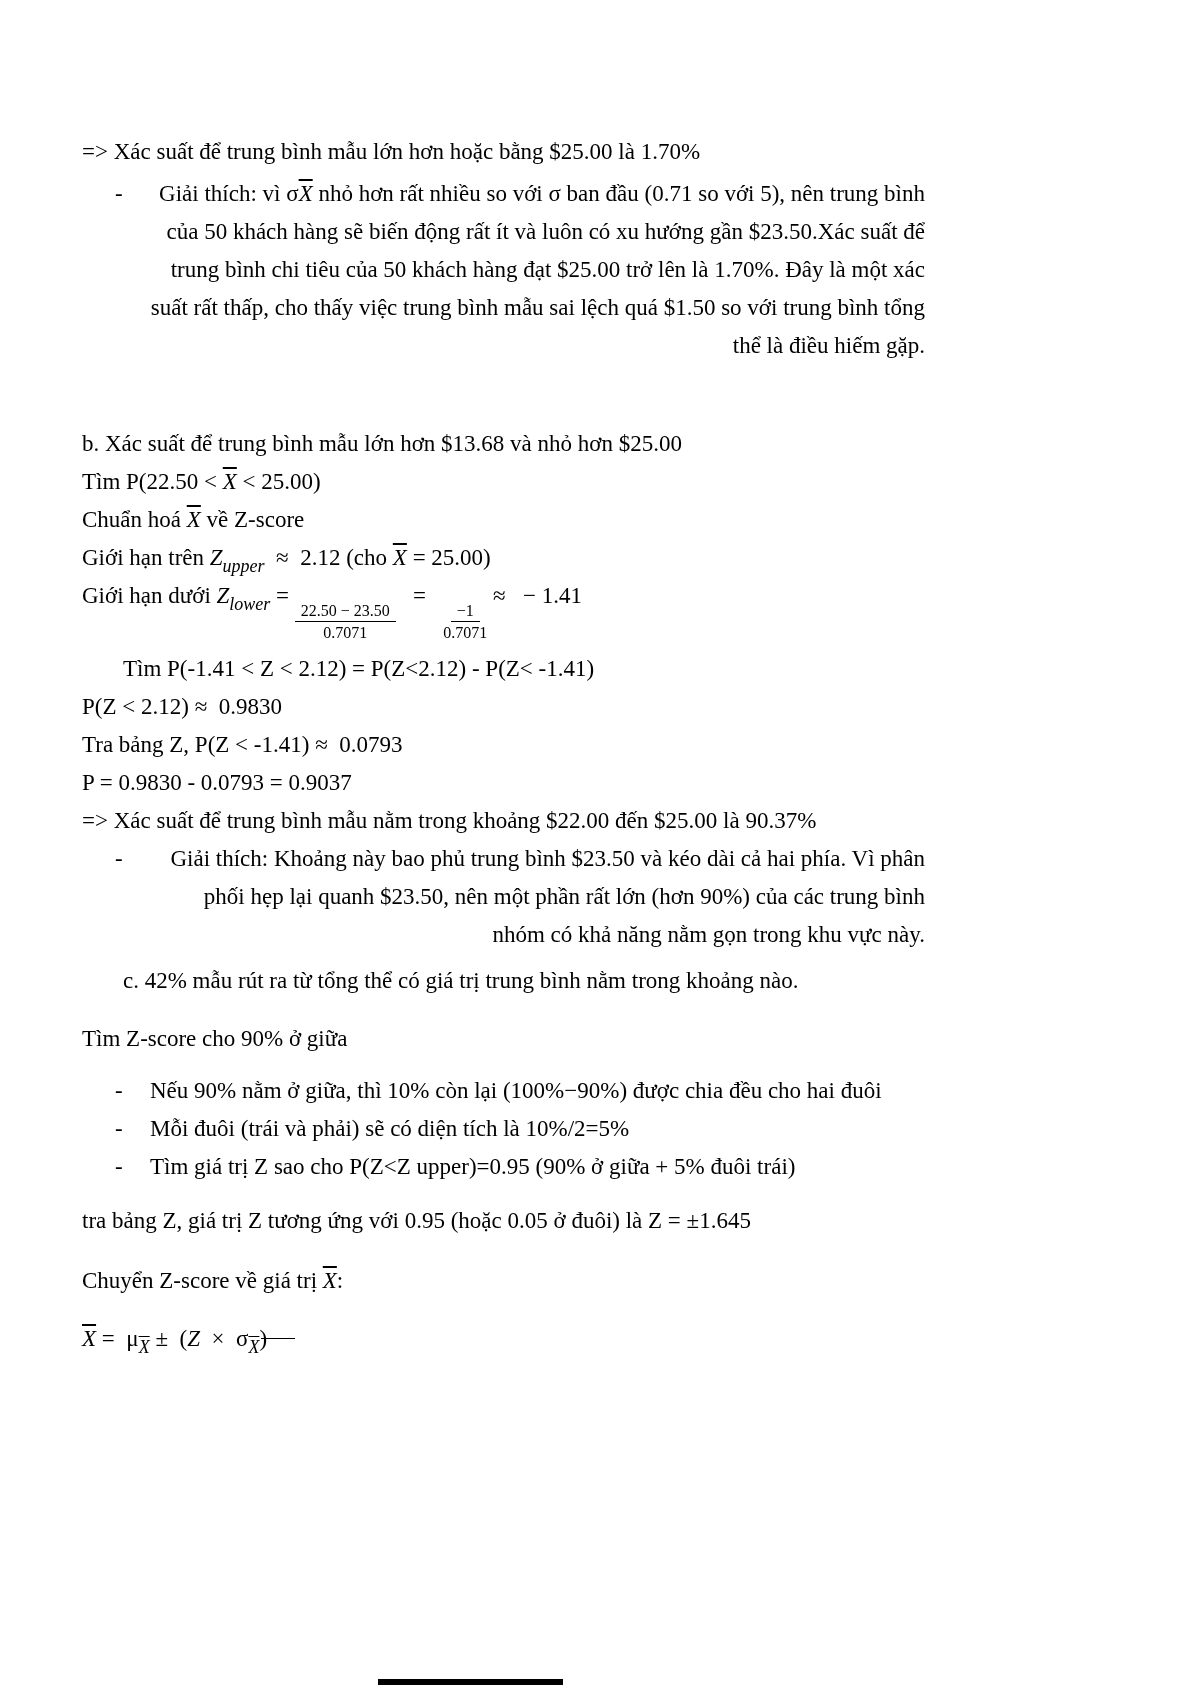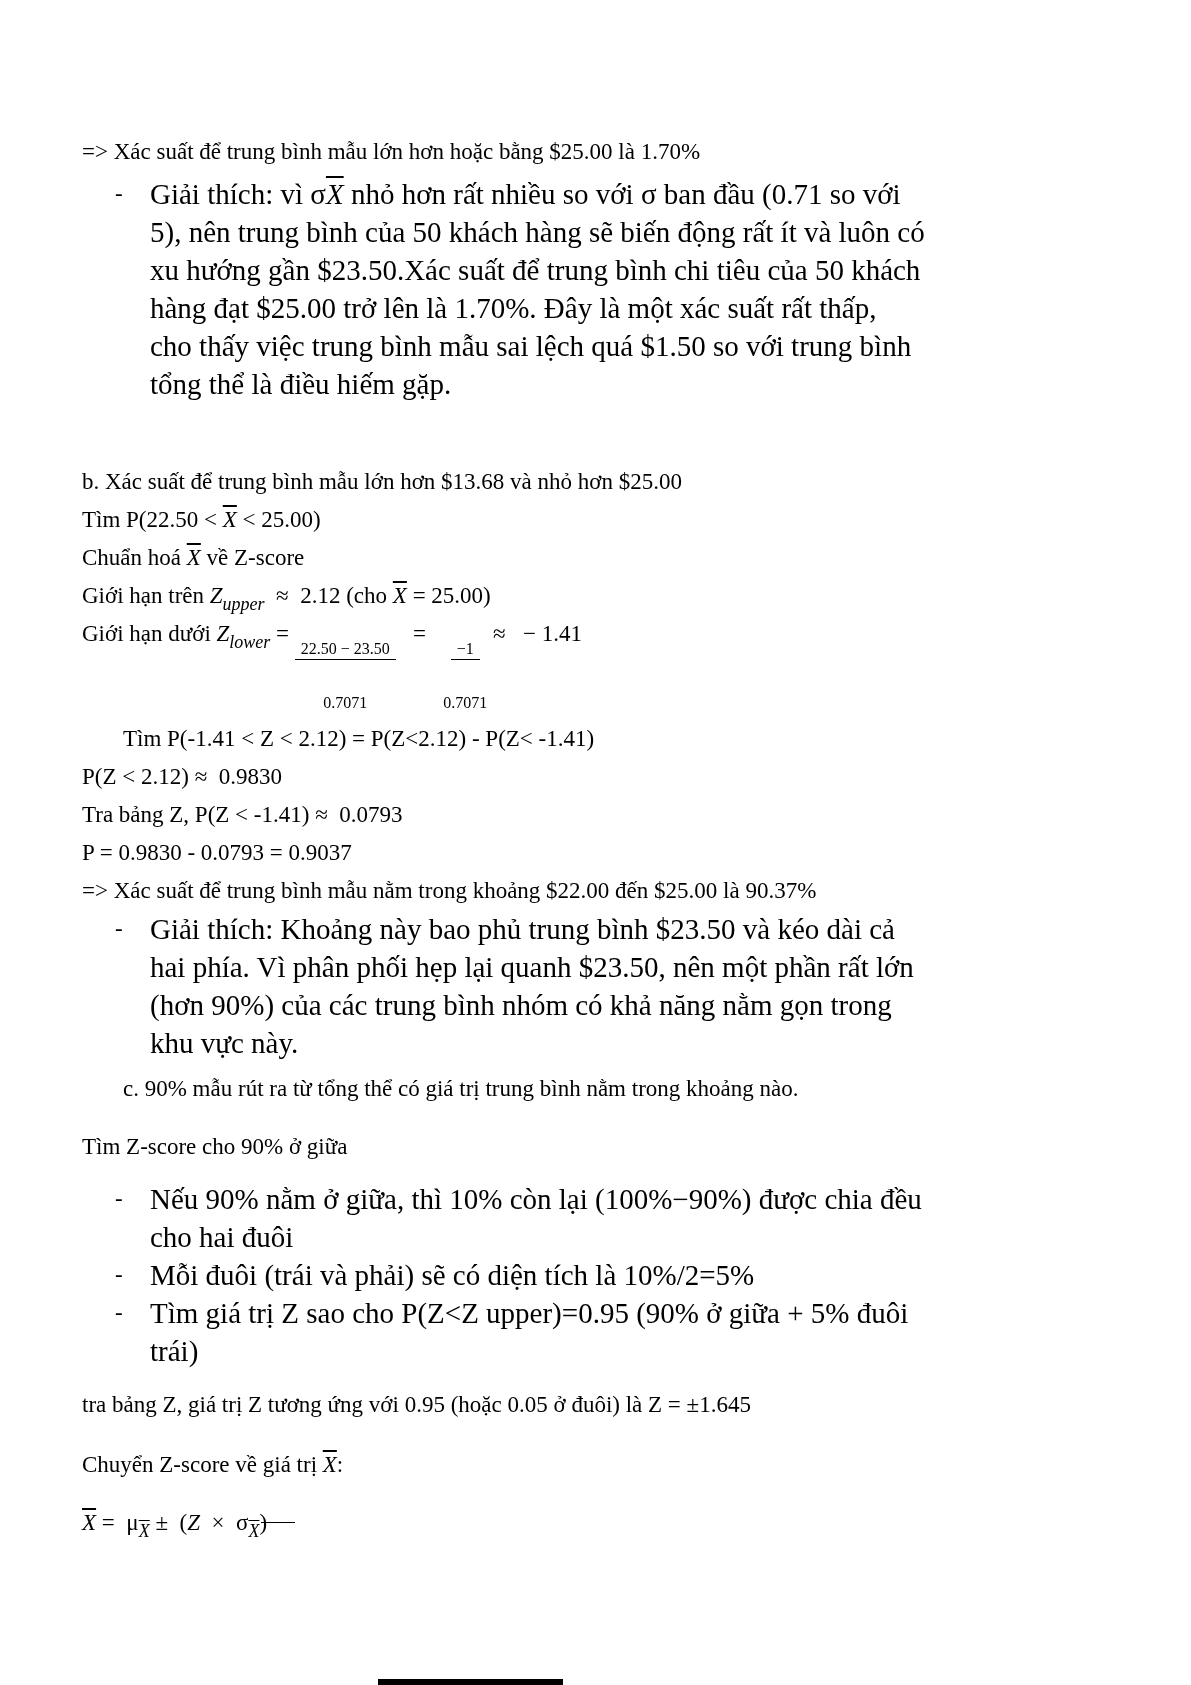--- a/index.html
+++ b/index.html
@@ -19,43 +19,43 @@
     white-space: pre-wrap;
   }
   .bullet { display: flex; align-items: flex-start; }
   .bullet .dash {
     flex: 0 0 35px;
     margin-left: 33px;
     font-size: 23px;
     line-height: 38px;
   }
   .bullet .btext {
-    font-size: 29px;
+    font-size: 23px;
     line-height: 38px;
     max-width: 775px;
     white-space: normal;
+    text-align: right;
   }
   .xbar { font-style: italic; text-decoration: overline; }
   .var { font-style: italic; }
   sub.subv {
     font-size: 18px;
     font-style: italic;
     line-height: 0;
     vertical-align: -7px;
   }
   sub.subv.xbar { text-decoration: overline; }
   .frac {
     display: inline-flex;
     flex-direction: column;
     align-items: center;
     font-size: 16px;
     line-height: 19px;
     vertical-align: -13px;
     text-align: center;
-    gap: 32px;
   }
   .frac .num { border-bottom: 1.5px solid #000; padding: 0 6px 1px; }
   .frac .den { padding-top: 1px; }
   .strike {
     display: inline-block;
     width: 34px;
     border-top: 1.7px solid #000;
     vertical-align: 7px;
     margin-left: -6px;
   }
@@ -105,21 +105,21 @@
 
   <p class="line">P = 0.9830 - 0.0793 = 0.9037</p>
 
   <p class="line">=&gt; Xác suất để trung bình mẫu nằm trong khoảng $22.00 đến $25.00 là 90.37%</p>
 
   <div class="bullet">
     <span class="dash">-</span>
     <p class="btext">Giải thích: Khoảng này bao phủ trung bình $23.50 và kéo dài cả hai phía. Vì phân phối hẹp lại quanh $23.50, nên một phần rất lớn (hơn 90%) của các trung bình nhóm có khả năng nằm gọn trong khu vực này.</p>
   </div>
 
-  <p class="line mt8">c. 90% mẫu rút ra từ tổng thể có giá trị trung bình nằm trong khoảng nào.</p>
+  <p class="line mt8">c. 42% mẫu rút ra từ tổng thể có giá trị trung bình nằm trong khoảng nào.</p>
 
   <p class="line mt20">Tìm Z-score cho 90% ở giữa</p>
 
   <div class="mt14">
     <div class="bullet">
       <span class="dash">-</span>
       <p class="btext">Nếu 90% nằm ở giữa, thì 10% còn lại (100%−90%) được chia đều cho hai đuôi</p>
     </div>
     <div class="bullet">
       <span class="dash">-</span>

